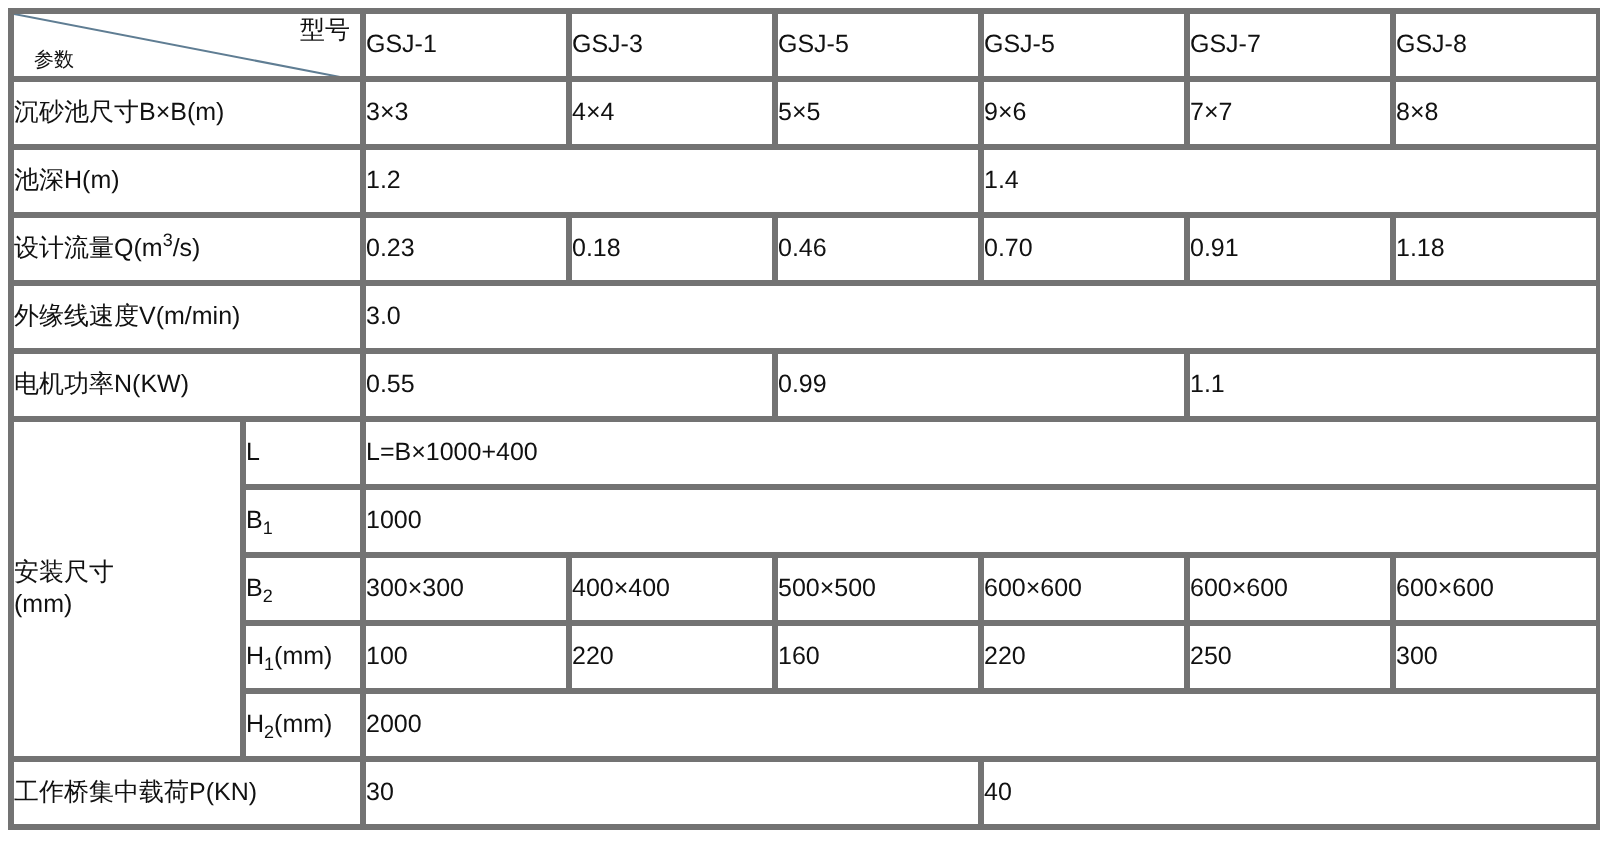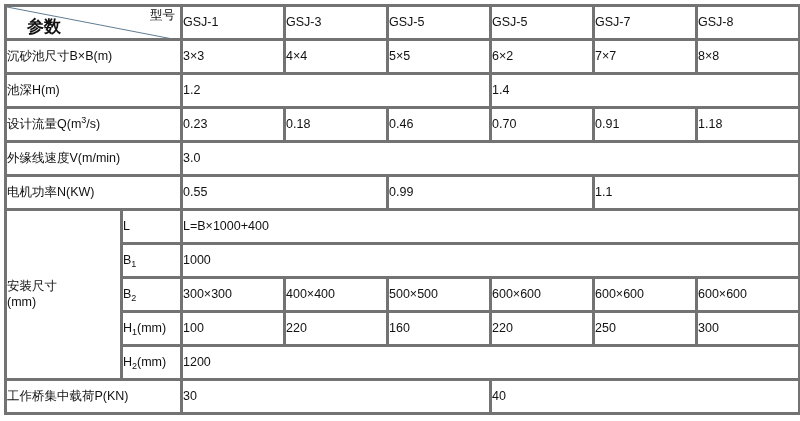--- a/index.html
+++ b/index.html
@@ -51,23 +51,22 @@
   }
   td.corner-cell .lbl-model {
     position: absolute;
     top: 1px;
     right: 5px;
     font-size: 12.5px;
   }
   td.corner-cell .lbl-param {
     position: absolute;
     bottom: 1px;
-    left: 20px;
-    font-size: 17px;
-    font-weight: bold;
+    left: 10px;
+    font-size: 10px;
   }
   td.rowhead {
     background: #ffffff;
     font-size: 12.5px;
   }
   td.sub-rowhead {
     font-size: 12.5px;
   }
   td.group-label {
     font-size: 12.5px;
@@ -121,21 +120,21 @@
       <td>GSJ-5</td>
       <td>GSJ-7</td>
       <td>GSJ-8</td>
     </tr>
 
     <tr>
       <td class="rowhead" colspan="2">沉砂池尺寸B×B(m)</td>
       <td>3×3</td>
       <td>4×4</td>
       <td>5×5</td>
-      <td>6×2</td>
+      <td>9×6</td>
       <td>7×7</td>
       <td>8×8</td>
     </tr>
 
     <tr>
       <td class="rowhead" colspan="2">池深H(m)</td>
       <td colspan="3">1.2</td>
       <td colspan="3">1.4</td>
     </tr>
 
@@ -190,21 +189,21 @@
       <td>100</td>
       <td>220</td>
       <td>160</td>
       <td>220</td>
       <td>250</td>
       <td>300</td>
     </tr>
 
     <tr>
       <td class="sub-rowhead">H<sub>2</sub>(mm)</td>
-      <td colspan="6">1200</td>
+      <td colspan="6">2000</td>
     </tr>
 
     <tr>
       <td class="rowhead" colspan="2">工作桥集中载荷P(KN)</td>
       <td colspan="3">30</td>
       <td colspan="3">40</td>
     </tr>
   </tbody>
 </table>
 

